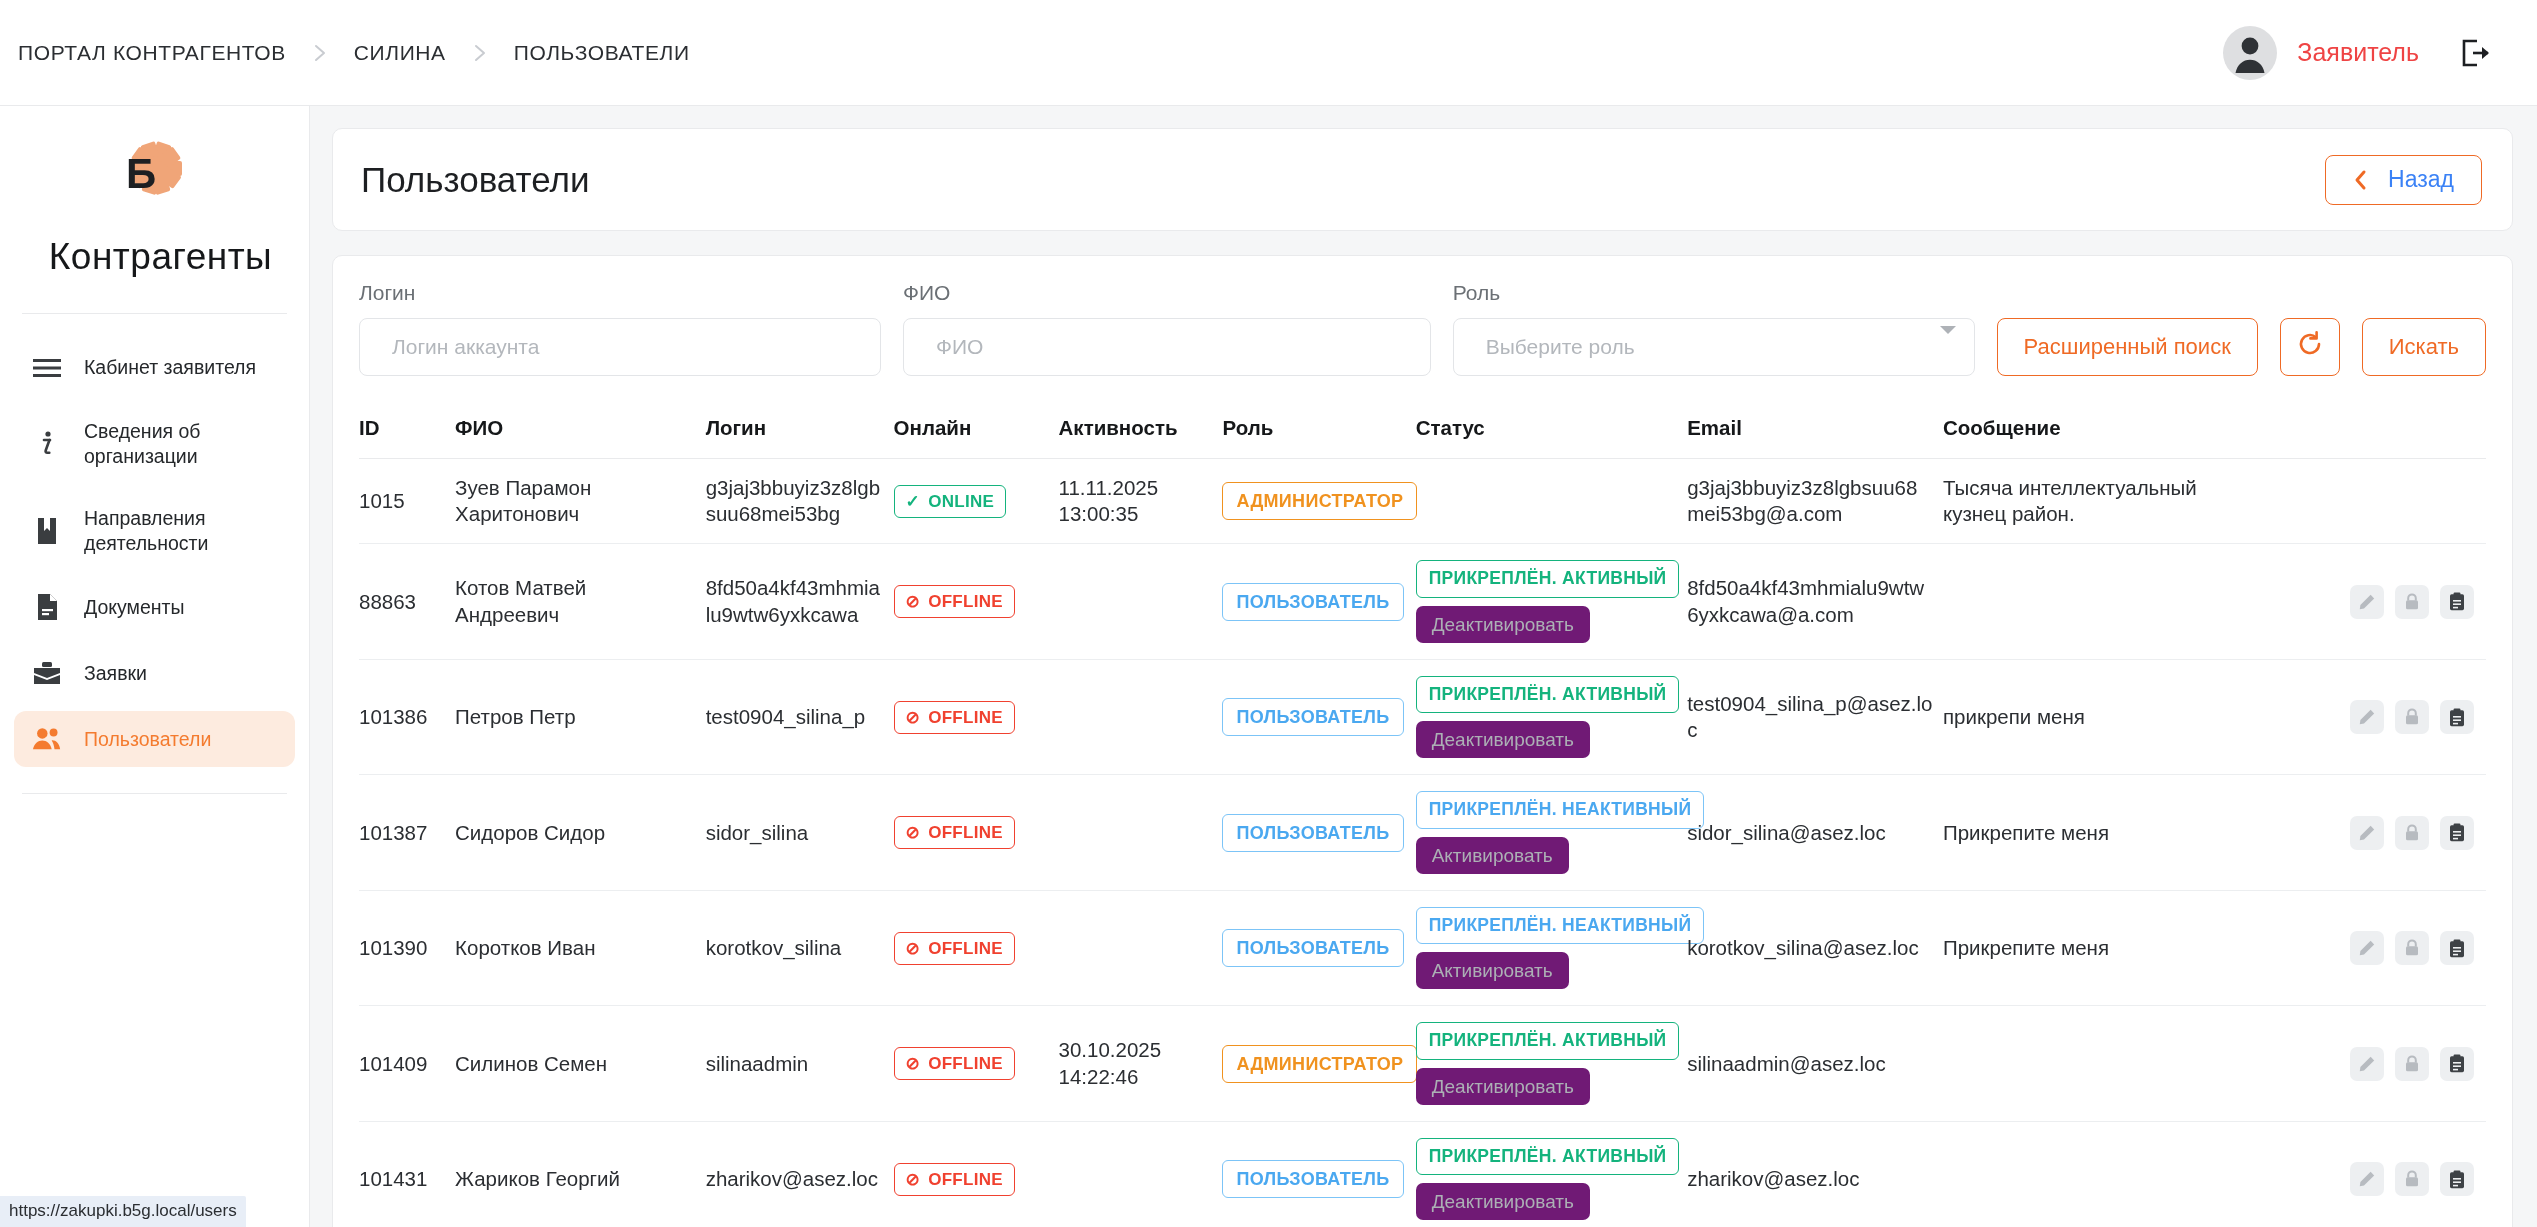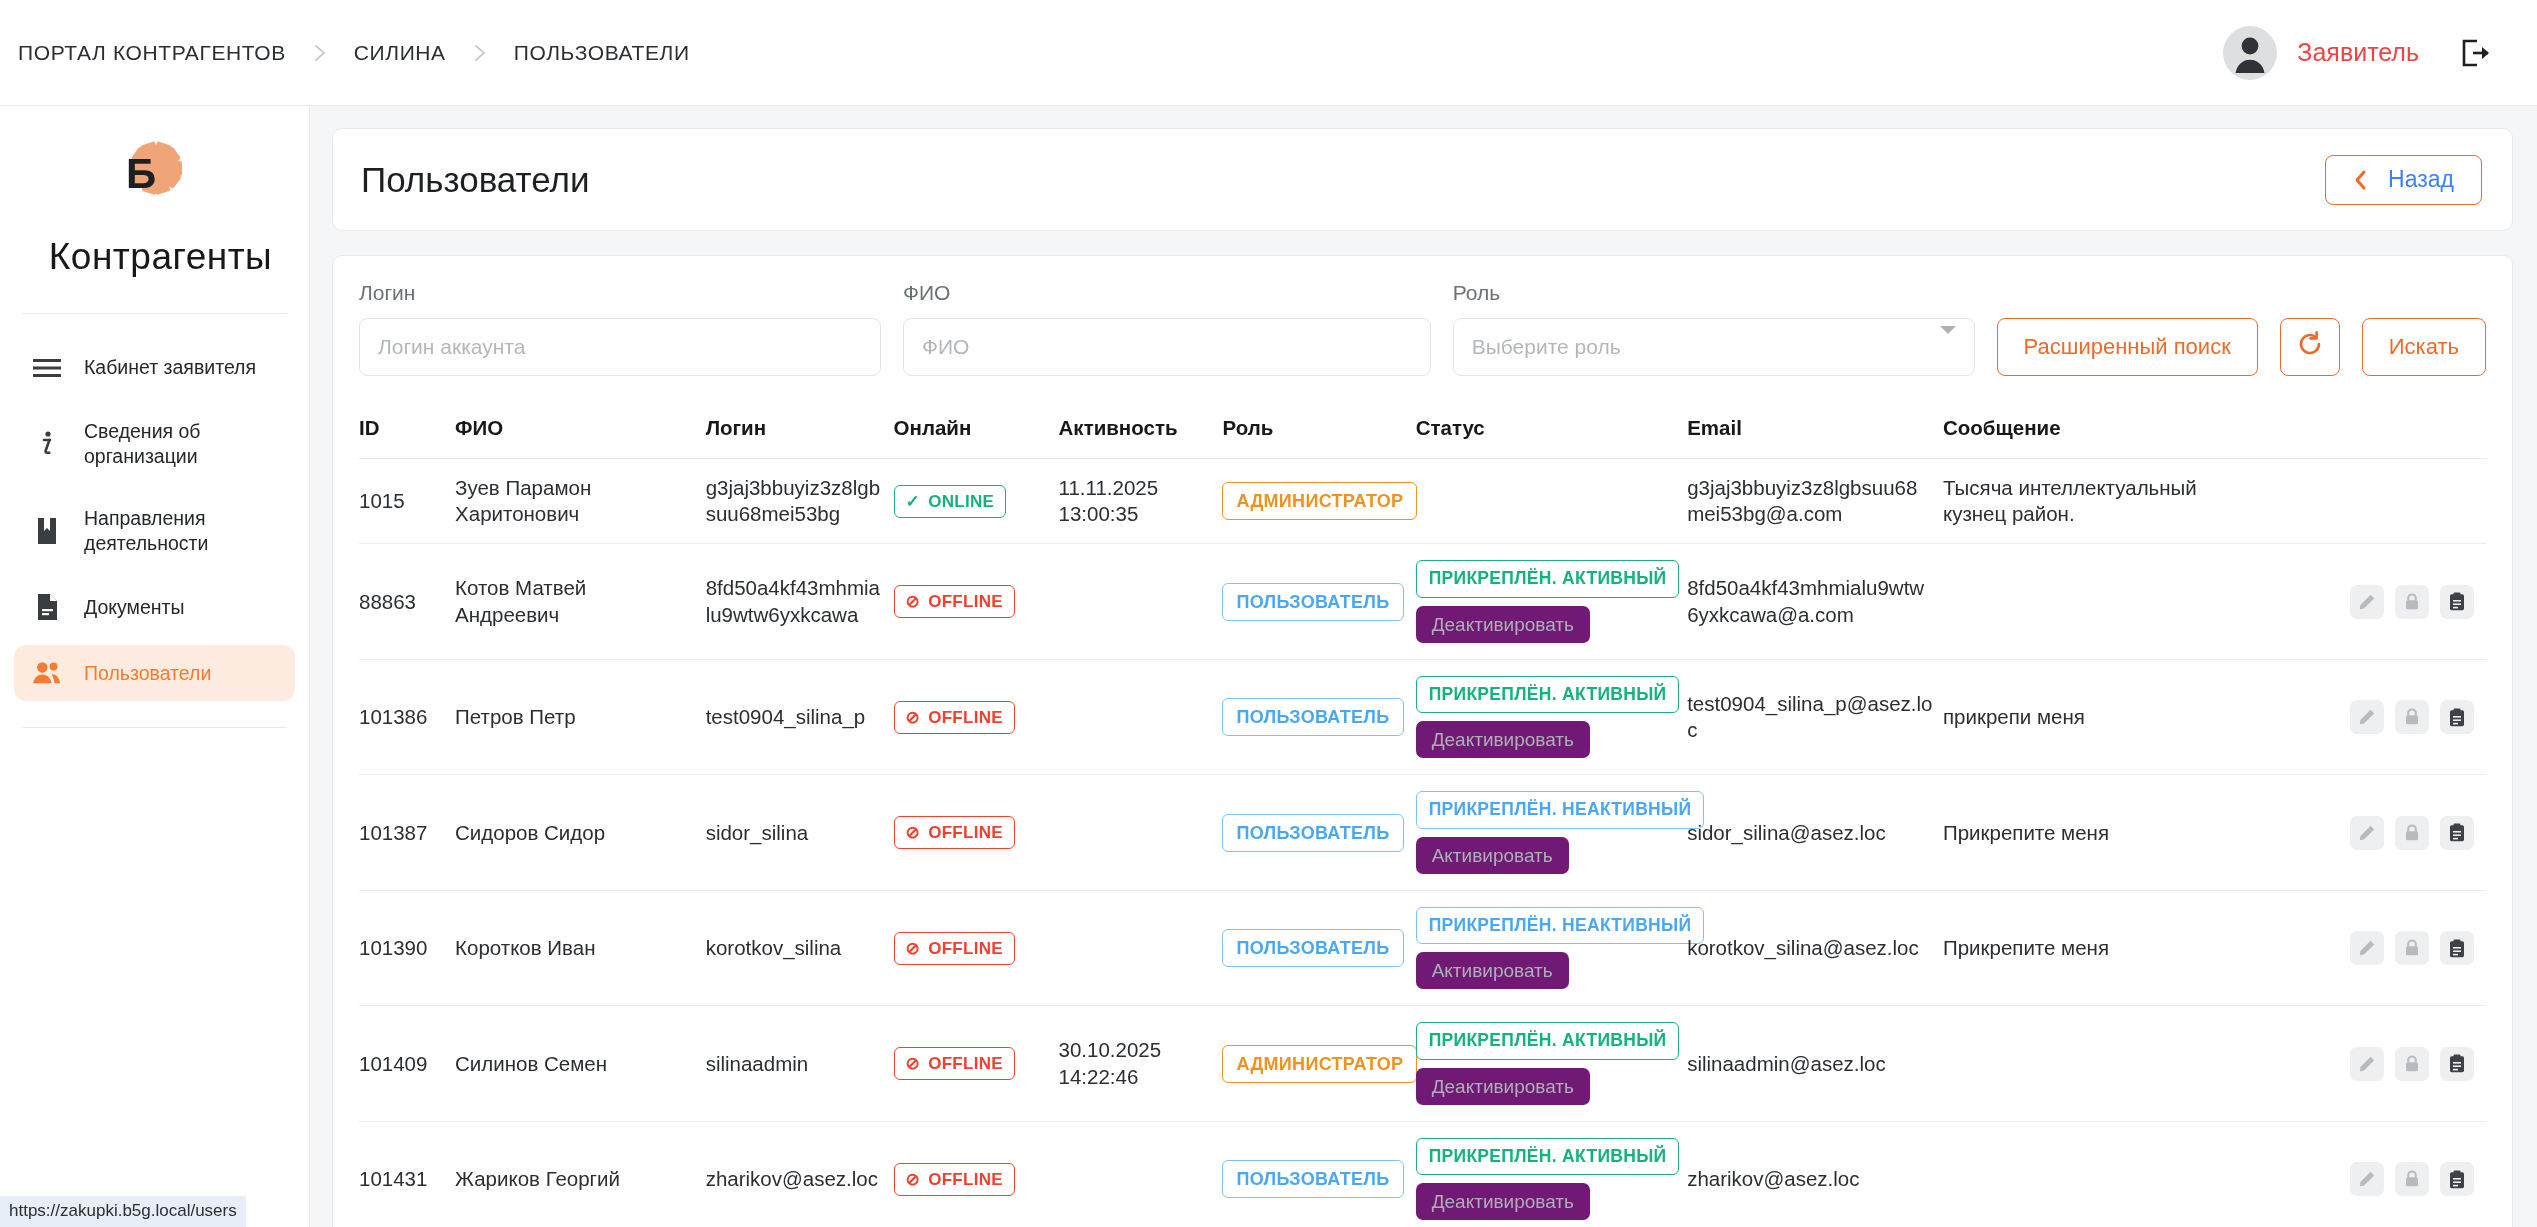--- a/index.html
+++ b/index.html
@@ -115,21 +115,21 @@
 
   
   .filters { display: flex; align-items: flex-end; gap: 22px; padding-bottom: 26px; }
   .field { display: flex; flex-direction: column; }
   .field-label {
     font-size: 21px; color: #6b7075; margin-bottom: 15px; line-height: 1;
   }
   .input, .select {
     height: 58px; border: 1px solid #e3e5e8; border-radius: 8px;
     background: #fff; font-size: 21px; color: #2b2e32;
-    padding: 0 18px; font-family: inherit; outline: none;
+    padding: 0 32px; font-family: inherit; outline: none;
   }
   .input::placeholder { color: #b3b7bc; }
   .f-login { width: 540px; }
   .f-fio   { width: 546px; }
   .f-role  { width: 540px; position: relative; }
   .select {
     width: 100%; display: flex; align-items: center;
     color: #b3b7bc; cursor: pointer; padding-right: 44px;
   }
   .select .caret {
@@ -297,20 +297,30 @@
           <svg width="26" height="30" viewBox="0 0 26 30">
             <path d="M4 2h12l7 7v19H4z" fill="currentColor"></path>
             <path d="M16 2v7h7" fill="#ffffff"></path>
             <rect x="8" y="17" width="11" height="2.2" fill="#ffffff"></rect>
             <rect x="8" y="21" width="7" height="2.2" fill="#ffffff"></rect>
           </svg>
         </span>
         <span class="nav-label">Документы</span>
       </div>
 
+      <div class="nav-item">
+        <span class="nav-ico">
+          <svg width="30" height="26" viewBox="0 0 30 26">
+            <rect x="10" y="2" width="10" height="5" rx="1.5" fill="currentColor"></rect>
+            <path d="M2 8h26v5l-13 5L2 13z" fill="currentColor"></path>
+            <path d="M2 15l13 5 13-5v9H2z" fill="currentColor"></path>
+          </svg>
+        </span>
+        <span class="nav-label">Заявки</span>
+      </div>
 
       <div class="nav-item active">
         <span class="nav-ico">
           <svg width="32" height="26" viewBox="0 0 32 26">
             <circle cx="11" cy="7" r="5.6" fill="currentColor"></circle>
             <path d="M1 24c1.3-6.2 5.4-9.4 10-9.4s8.7 3.2 10 9.4z" fill="currentColor"></path>
             <circle cx="23" cy="6" r="4.2" fill="currentColor"></circle>
             <path d="M21 14.5c4.1-.4 8 2.6 9 9.5h-6c-.4-4-1.6-7.3-3-9.5z" fill="currentColor"></path>
           </svg>
         </span>

